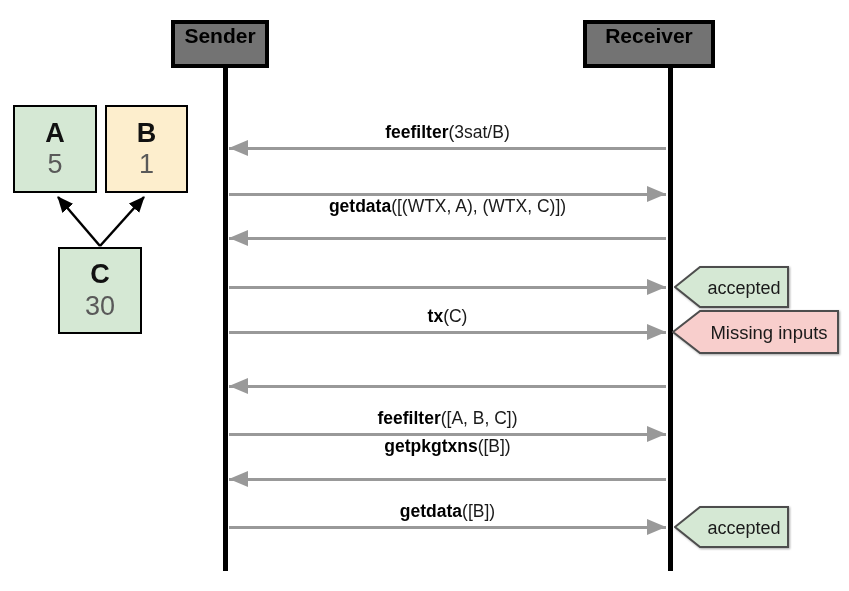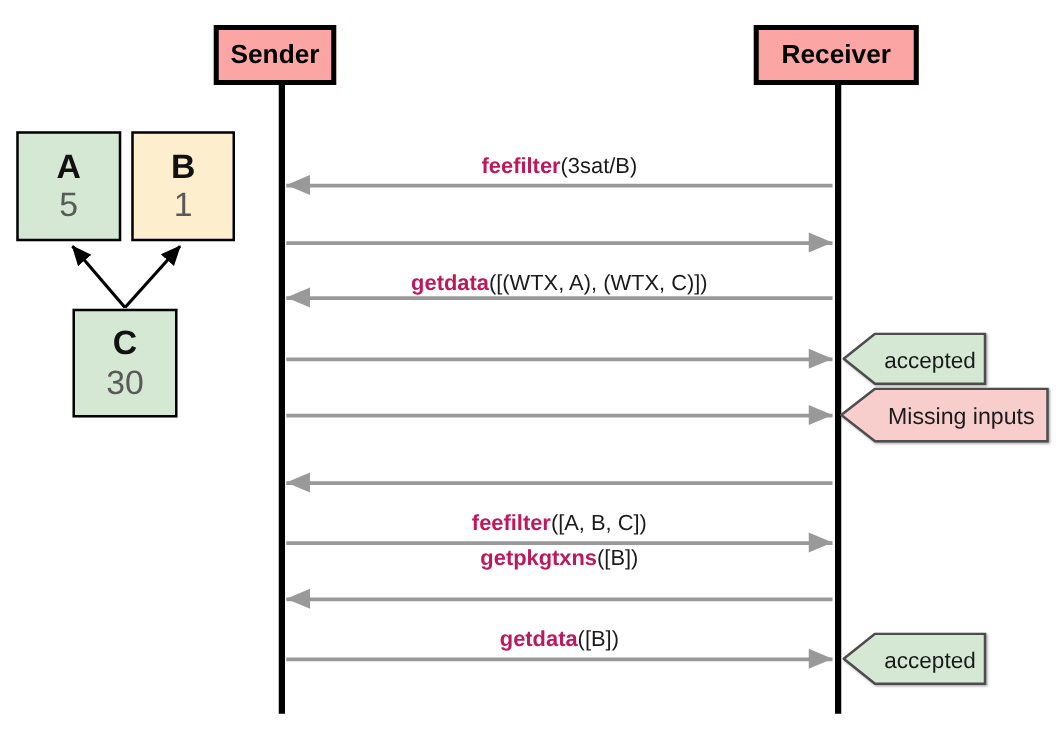--- a/index.html
+++ b/index.html
@@ -3,40 +3,40 @@
 <meta charset="utf-8">
 <style>
   html,body{margin:0;padding:0;background:#fff;}
   .stage{
     position:relative;width:849px;height:591px;background:#ffffff;overflow:hidden;
     font-family:"Liberation Sans","DejaVu Sans",sans-serif;color:#111;
   }
   
   .actor{
     position:absolute;top:20px;height:48px;box-sizing:border-box;
-    border:4px solid #000;background:#fca5a5;
-    display:flex;align-items:center;justify-content:center;
+    border:4px solid #000;background:#737373;
+    display:flex;justify-content:center;
     font-weight:700;font-size:21px;color:#000;
   }
   .actor.sender{left:171px;width:98px;}
-  .actor.receiver{left:603px;width:132px;}
+  .actor.receiver{left:583px;width:132px;}
   
   .lifeline{position:absolute;top:66px;height:505px;width:5px;background:#000;}
   .lifeline.sender{left:223px;}
   .lifeline.receiver{left:668px;}
   
   .line{position:absolute;left:229px;width:437px;height:3px;background:#999;}
   .ah{position:absolute;width:0;height:0;border-top:8px solid transparent;border-bottom:8px solid transparent;}
   .ah.right{left:647px;border-left:19px solid #999;}
   .ah.left{left:229px;border-right:19px solid #999;}
   .msg-label{
     position:absolute;left:229px;width:437px;height:22px;text-align:center;
     font-size:17.5px;color:#1a1a1a;white-space:nowrap;
   }
-  .msg-label .m{font-weight:700;color:#be185d;margin-top:40px;}
+  .msg-label .m{font-weight:700;color:#000000;margin-top:40px;}
   
   .badge{position:absolute;filter:drop-shadow(1.5px 1.5px 1px rgba(0,0,0,0.35));}
   .badge polygon{stroke:#4d4d4d;stroke-width:2;}
   .badge polygon.success{fill:#d5e8d4;}
   .badge polygon.error{fill:#f8cecc;}
   .badge text{font-family:"Liberation Sans","DejaVu Sans",sans-serif;fill:#1a1a1a;}
   
   .node{
     position:absolute;box-sizing:border-box;border:2.5px solid #000;
     display:flex;flex-direction:column;align-items:center;justify-content:center;
@@ -89,27 +89,28 @@
     <line x1="100" y1="246" x2="144" y2="197" stroke="#000" stroke-width="2.5" marker-end="url(#bk)"></line>
   </svg>
 
   <div class="msg-label" style="top:122px"><span class="m">feefilter</span><span>(3sat/B)</span></div>
   <div class="line" style="top:147px"></div>
   <div class="ah left" style="top:140px"></div>
 
   <div class="line" style="top:193px"></div>
   <div class="ah right" style="top:186px"></div>
 
-  <div class="msg-label" style="top:216px"><span class="m">getdata</span><span>([(WTX, A), (WTX, C)])</span></div>
+  <div class="msg-label" style="top:196px"><span class="m">getdata</span><span>([(WTX, A), (WTX, C)])</span></div>
   <div class="line" style="top:237px"></div>
   <div class="ah left" style="top:230px"></div>
 
   <div class="line" style="top:286px"></div>
   <div class="ah right" style="top:279px"></div>
 
+  <div class="msg-label" style="top:306px"><span class="m">tx</span><span>(C)</span></div>
   <div class="line" style="top:331px"></div>
   <div class="ah right" style="top:324px"></div>
 
   <div class="line" style="top:385px"></div>
   <div class="ah left" style="top:378px"></div>
 
   <div class="msg-label" style="top:408px"><span class="m">feefilter</span><span>([A, B, C])</span></div>
   <div class="line" style="top:433px"></div>
   <div class="ah right" style="top:426px"></div>
 

